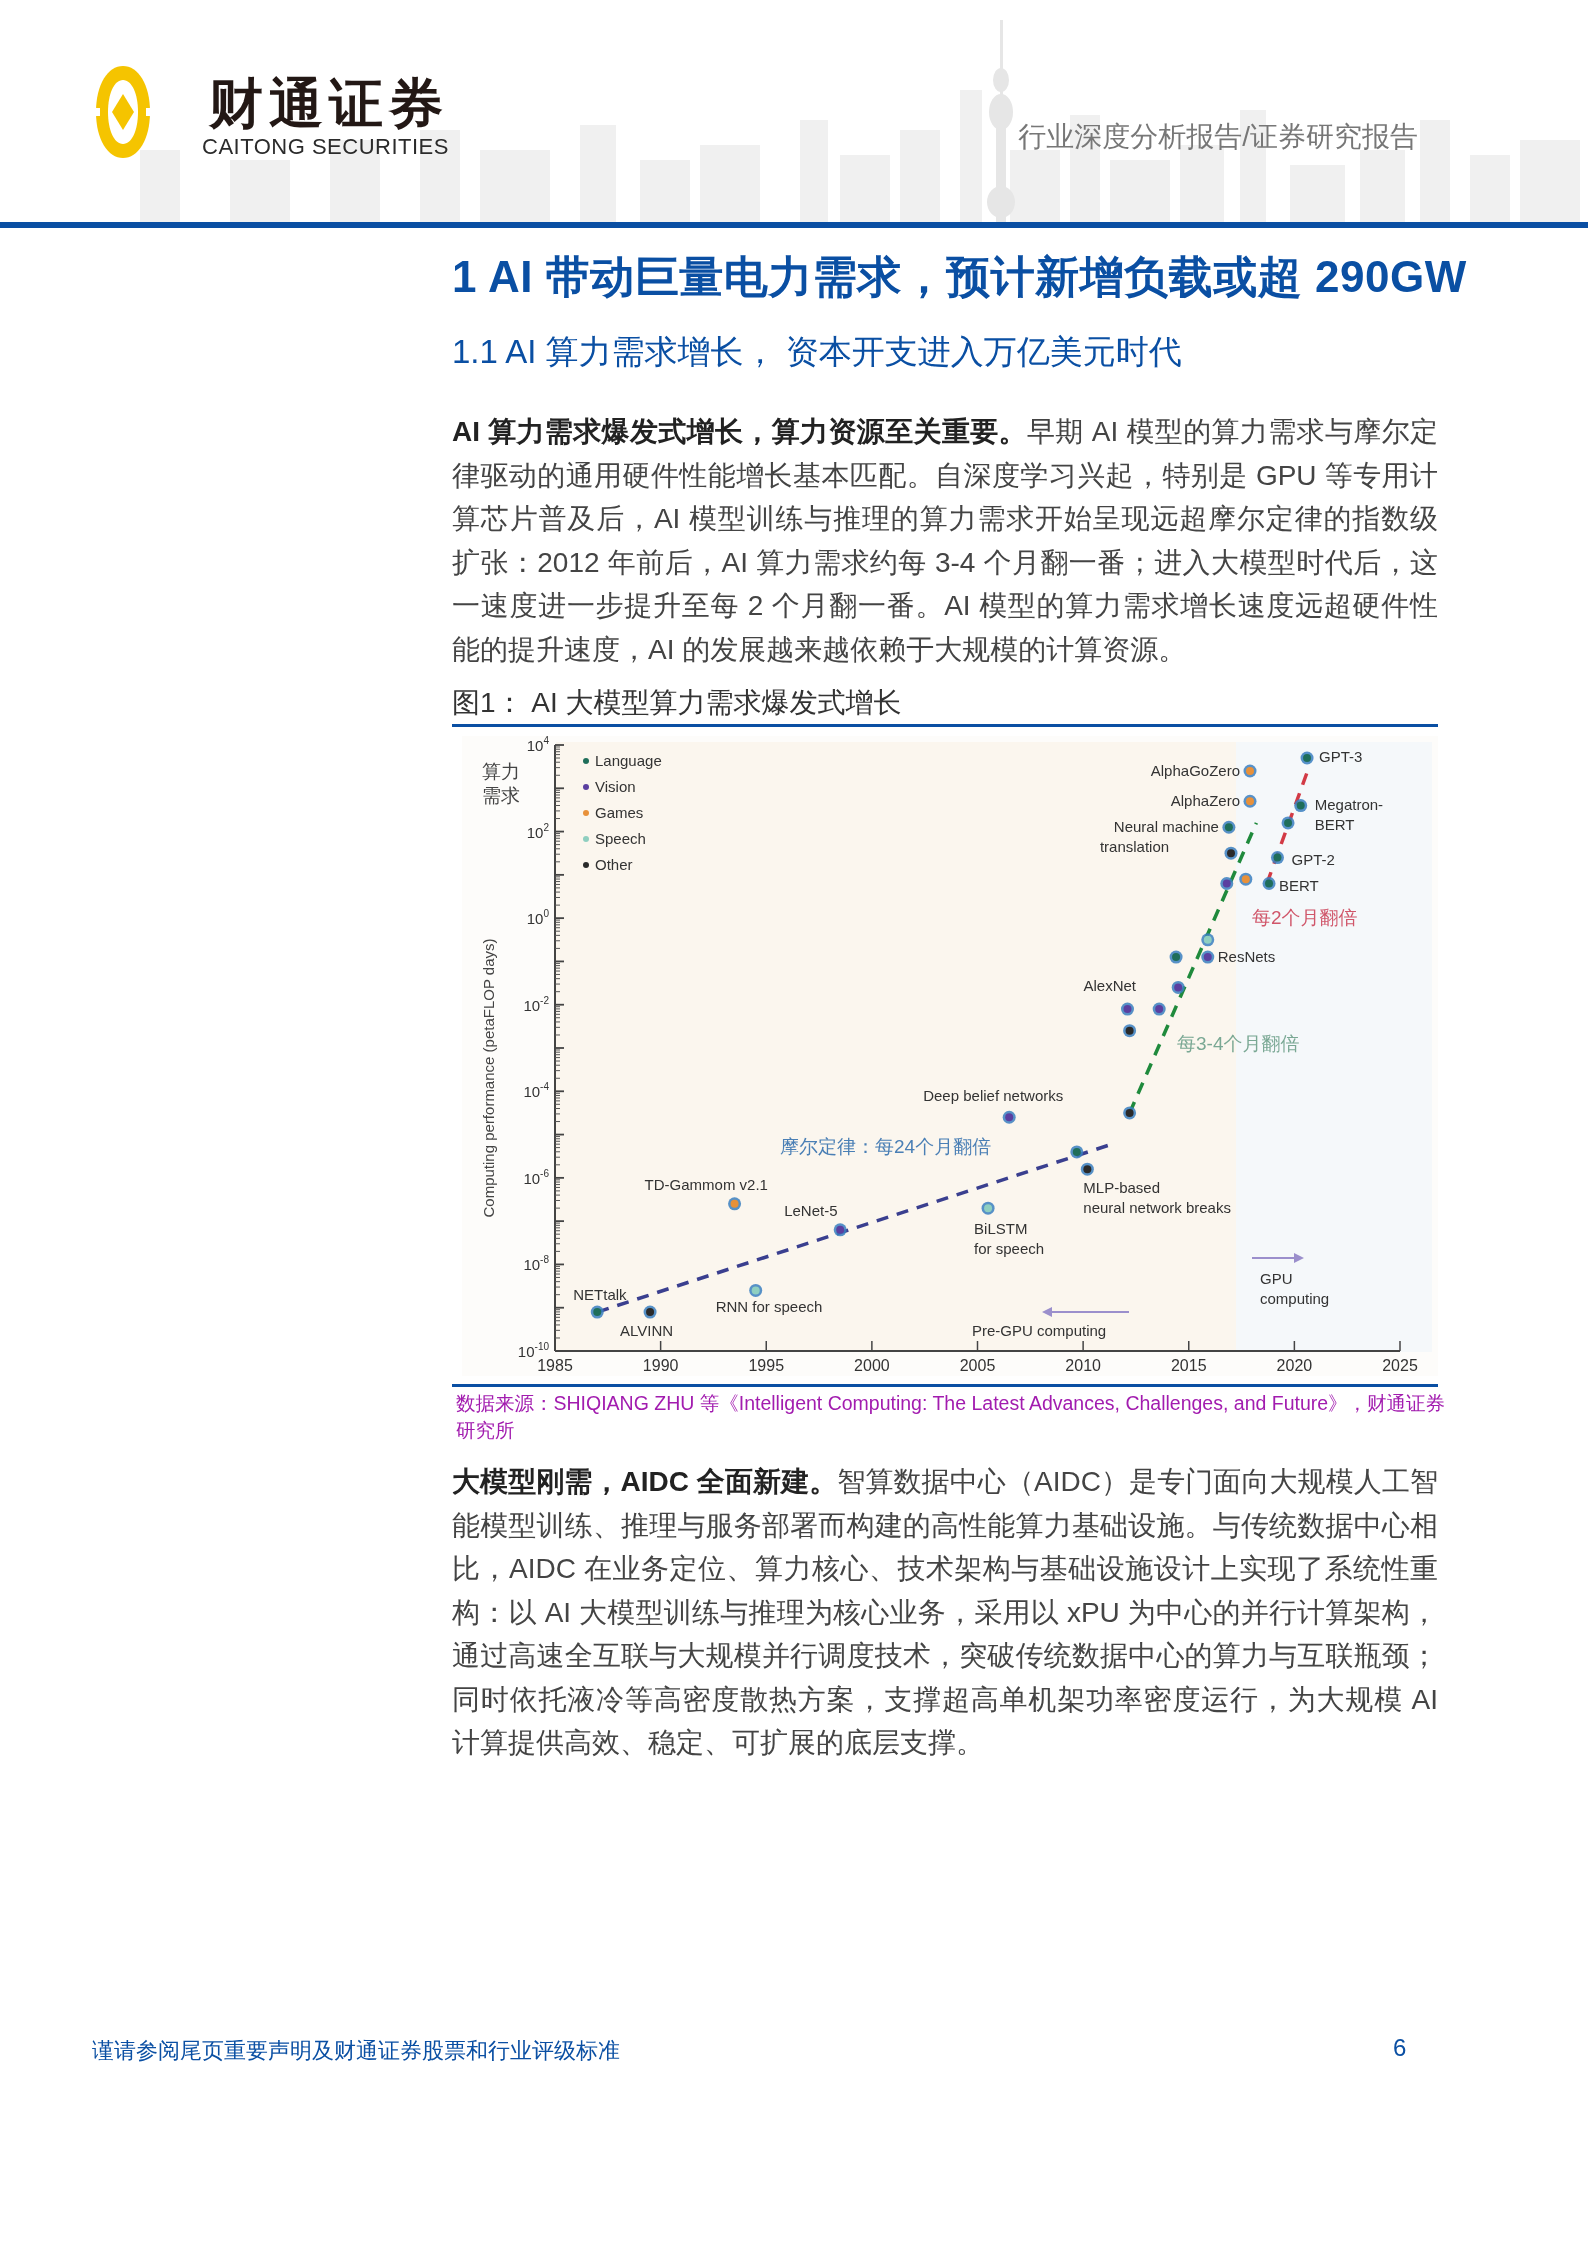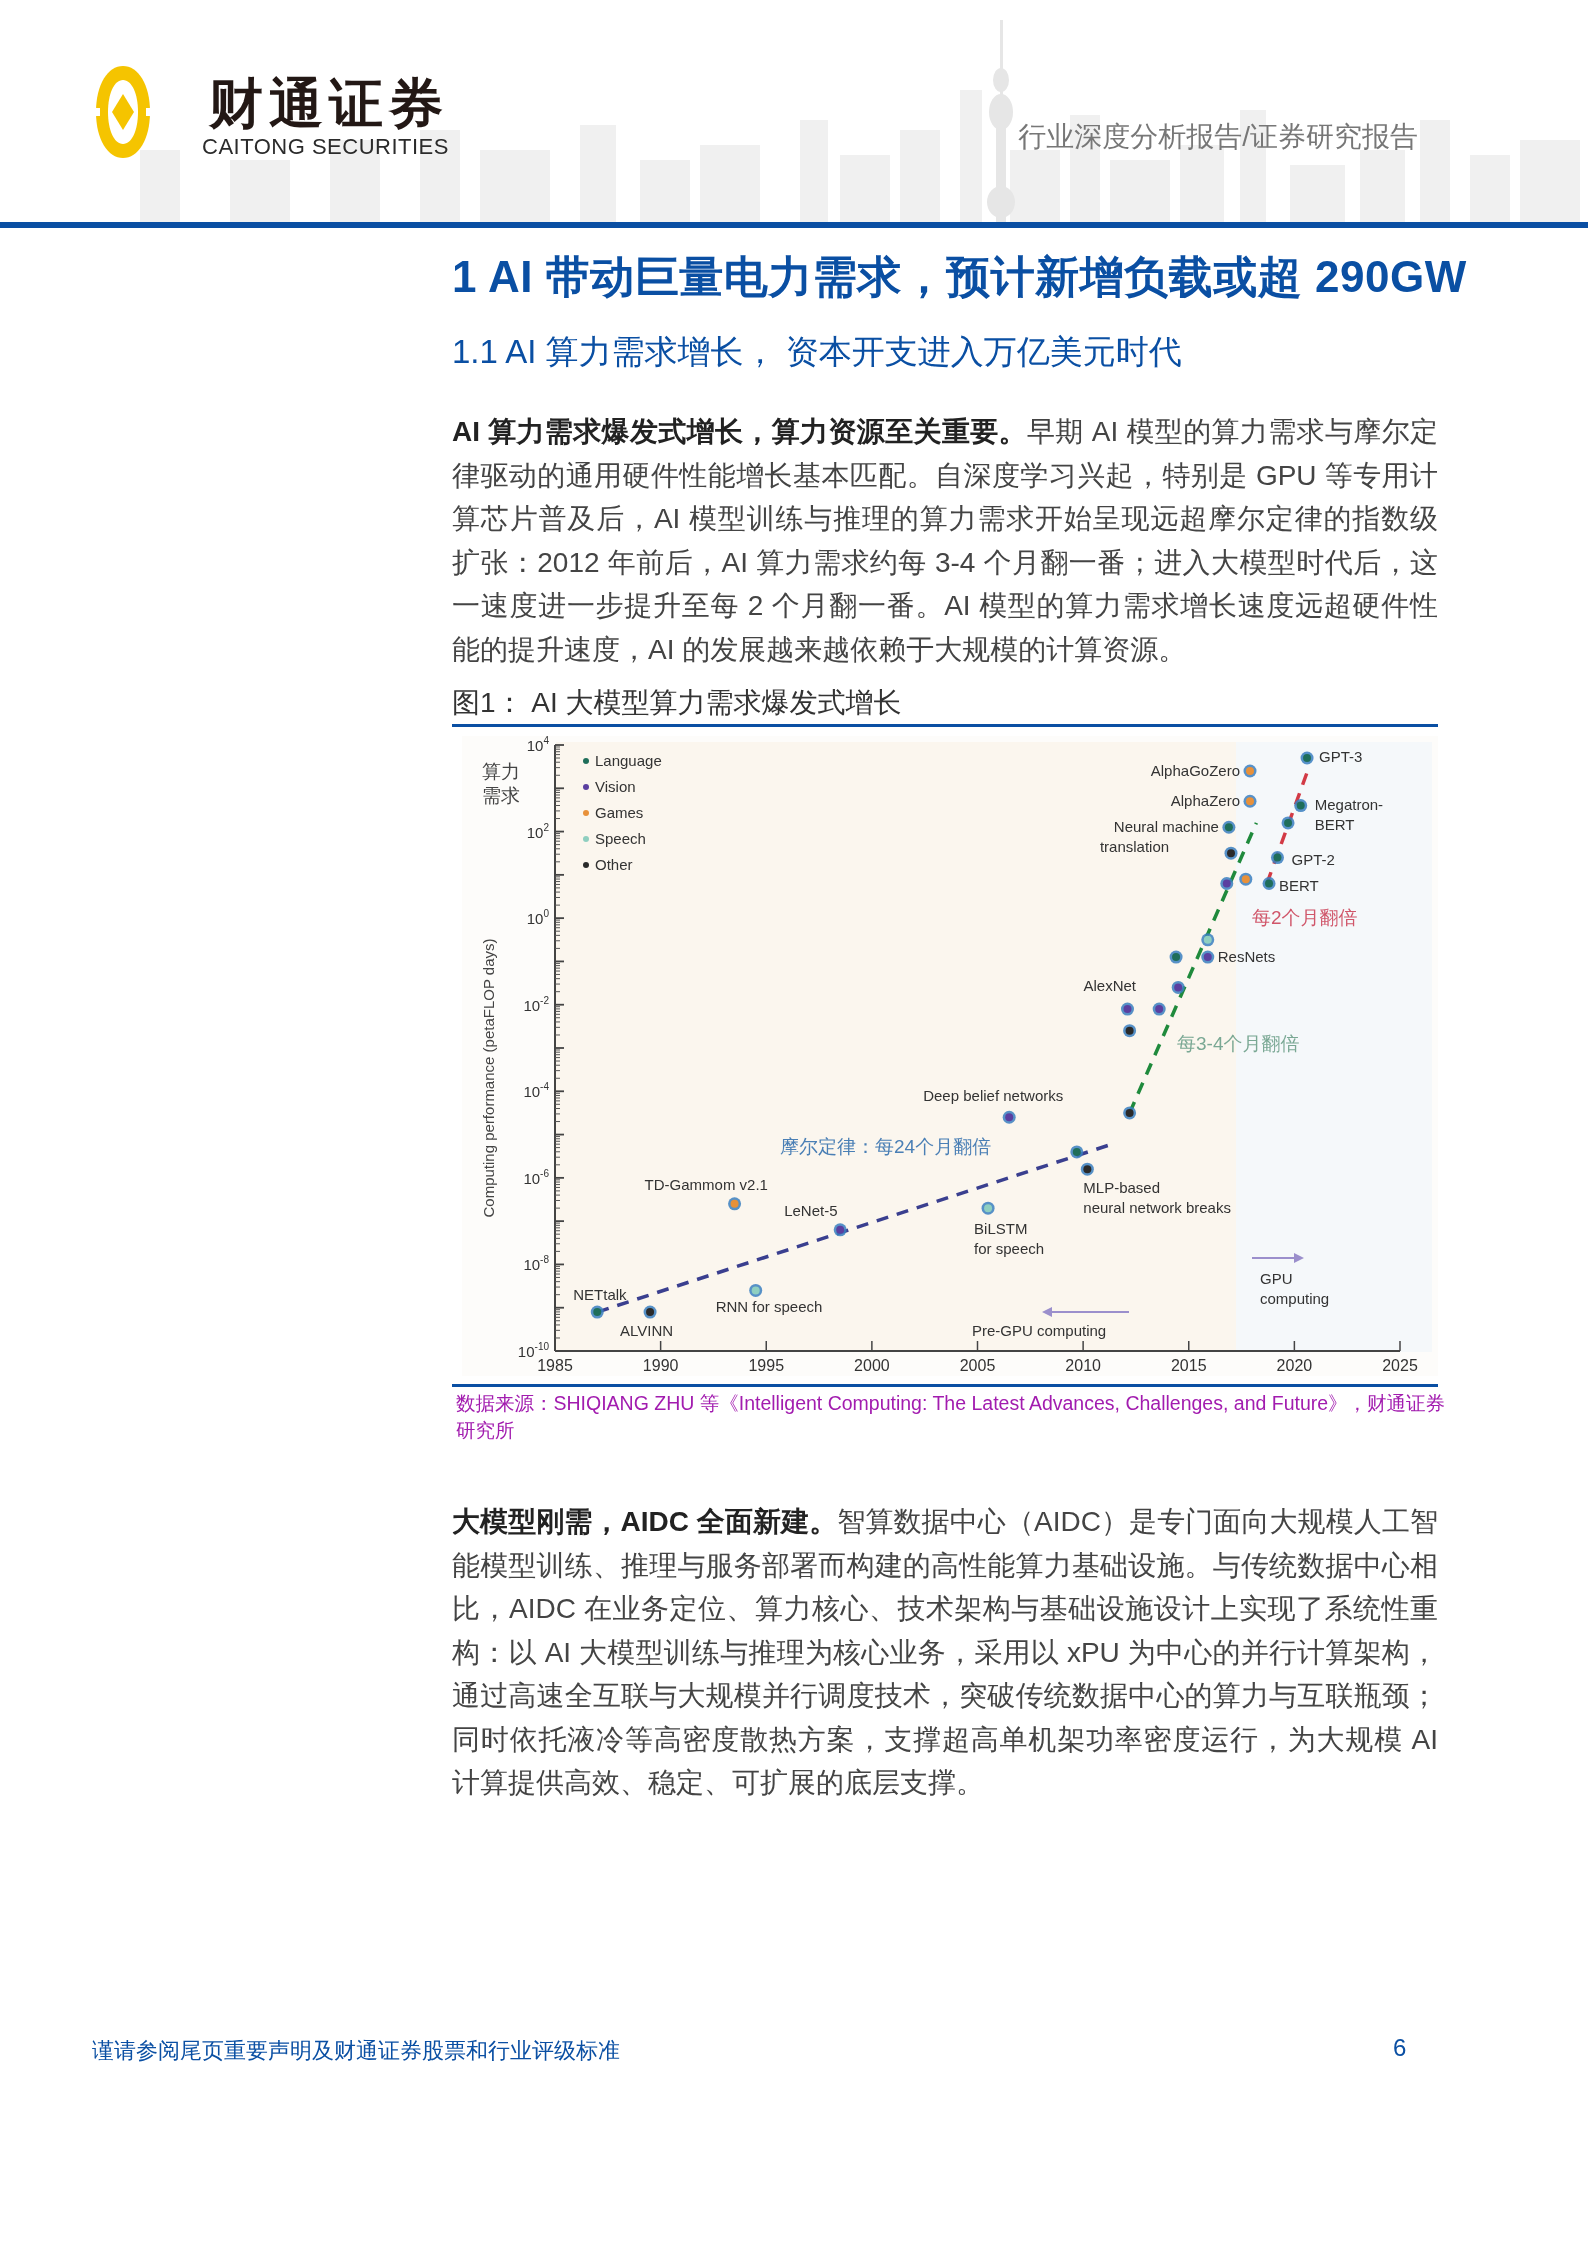--- a/index.html
+++ b/index.html
@@ -17,21 +17,21 @@
   .header-bar { position: absolute; left: 0; top: 222px; width: 1588px; height: 6px; background: #0a4fa3; }
 
   
   .h1 { position: absolute; left: 452px; top: 248px; font-size: 44px; color: #0a4fa3; font-weight: bold; white-space: nowrap; letter-spacing: 0.5px; }
   .h2 { position: absolute; left: 452px; top: 330px; font-size: 33px; color: #0a4fa3; white-space: nowrap; }
 
   
   .para { position: absolute; left: 452px; width: 986px; font-size: 28px; line-height: 43.5px; color: #444; text-align: justify; }
   .para b { color: #222; }
   .p1 { top: 410px; }
-  .p2 { top: 1460px; margin-top: 40px; }
+  .p2 { top: 1460px; }
 
   
   .fig-title { position: absolute; left: 452px; top: 684px; font-size: 28px; color: #333; }
   .fig-rule { position: absolute; left: 452px; top: 724px; width: 986px; height: 3px; background: #0a4fa3; }
   .fig-rule-bottom { position: absolute; left: 452px; top: 1384px; width: 986px; height: 3px; background: #0a4fa3; }
   .chart { position: absolute; left: 452px; top: 728px; width: 986px; height: 654px; }
   .source { position: absolute; left: 456px; top: 1390px; width: 990px; font-size: 19.5px; line-height: 27px; color: #a21caf; }
 
   
   .footer-left { position: absolute; left: 92px; top: 2036px; font-size: 22px; color: #0a4fa3; font-family: Liberation Serif, serif; }

